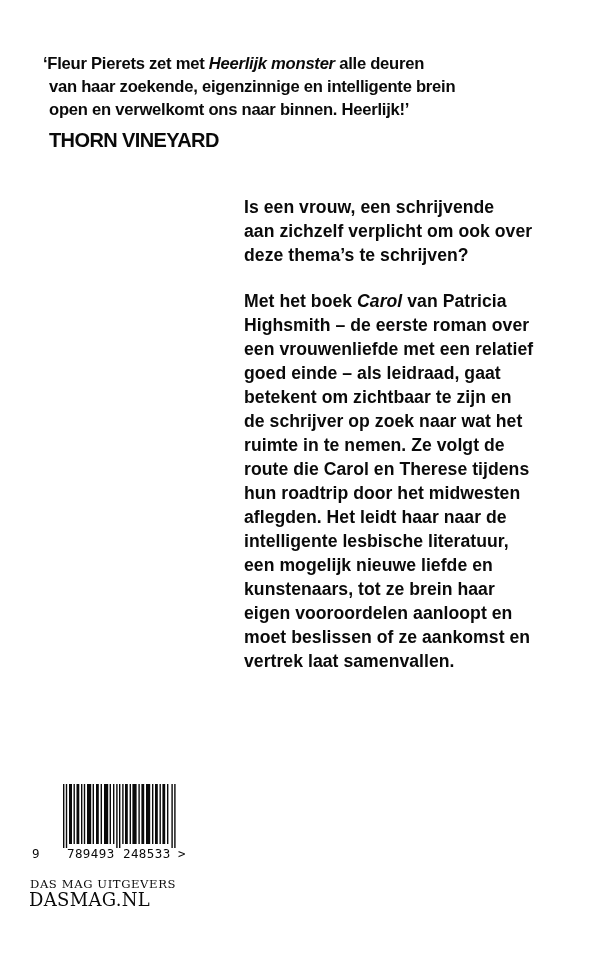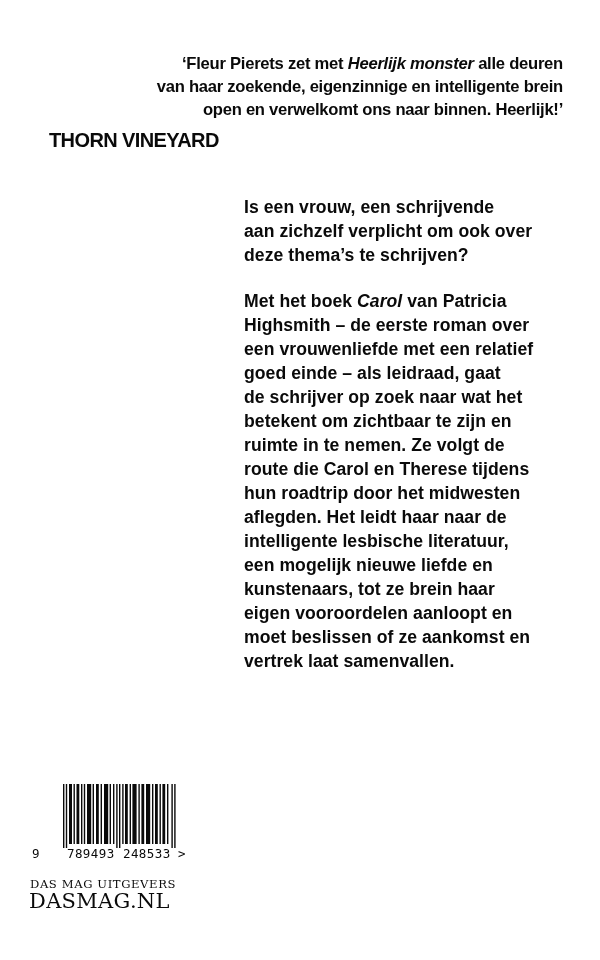--- a/index.html
+++ b/index.html
@@ -2,24 +2,24 @@
 <html><head>
 <meta charset="utf-8">
 <style>
   html, body { margin: 0; padding: 0; }
   body {
     width: 600px; height: 960px; background: #ffffff; position: relative; overflow: hidden;
     font-family: "Liberation Sans", "DejaVu Sans", sans-serif; color: #0a0a0a;
   }
   .quote {
     position: absolute; left: 43px; top: 52px; width: 520px;
-    font-weight: bold; font-size: 16.6px; line-height: 23px; letter-spacing: -0.25px; text-align: right;
+    font-weight: bold; font-size: 16.6px; line-height: 23px; letter-spacing: -0.25px;
   }
   .quote .line { display: block; white-space: nowrap; }
-  .quote .indent { padding-left: 6px; margin-left: 11px; }
+  .quote .indent { padding-left: 6px; }
   .quote em { font-style: italic; }
   .attribution {
     position: absolute; left: 49px; top: 129px;
     font-weight: bold; font-size: 20px; letter-spacing: -0.6px; white-space: nowrap;
   }
   .body-text {
     position: absolute; left: 244px; top: 195px; width: 330px;
     font-weight: bold; font-size: 17.6px; line-height: 24px; letter-spacing: 0.05px;
   }
   .body-text .line { display: block; white-space: nowrap; }
@@ -31,21 +31,21 @@
     position: absolute; left: 0; top: 62px; white-space: nowrap;
     font-family: "DejaVu Sans Mono", "Liberation Mono", monospace; font-size: 12.5px; letter-spacing: 0.4px;
   }
   .barcode-digits span { position: absolute; top: 0; }
   .publisher-small {
     position: absolute; left: 30px; top: 877px;
     font-family: "DejaVu Serif", "Liberation Serif", serif; font-size: 11.6px; letter-spacing: 0.6px; white-space: nowrap;
   }
   .publisher-big {
     position: absolute; left: 29px; top: 889px;
-    font-family: "DejaVu Serif", "Liberation Serif", serif; font-size: 21px; letter-spacing: 0.3px; white-space: nowrap;
+    font-family: "DejaVu Serif", "Liberation Serif", serif; font-size: 18px; letter-spacing: 0.3px; white-space: nowrap;
   }
 </style>
 </head>
 <body>
 
 <div class="quote">
   <span class="line"><span>‘Fleur Pierets zet met </span><em>Heerlijk monster</em><span> alle deuren</span></span>
   <span class="line indent">van haar zoekende, eigenzinnige en intelligente brein</span>
   <span class="line indent">open en verwelkomt ons naar binnen. Heerlijk!’</span>
 </div>
@@ -56,22 +56,22 @@
     <span class="line">Is een vrouw, een schrijvende</span>
     <span class="line">aan zichzelf verplicht om ook over</span>
     <span class="line">deze thema’s te schrijven?</span>
   </div>
   <div class="para-gap"></div>
   <div>
     <span class="line"><span>Met het boek </span><em>Carol</em><span> van Patricia</span></span>
     <span class="line">Highsmith – de eerste roman over</span>
     <span class="line">een vrouwenliefde met een relatief</span>
     <span class="line">goed einde – als leidraad, gaat</span>
+    <span class="line">betekent om zichtbaar te zijn en</span>
     <span class="line">de schrijver op zoek naar wat het</span>
-    <span class="line">betekent om zichtbaar te zijn en</span>
     <span class="line">ruimte in te nemen. Ze volgt de</span>
     <span class="line">route die Carol en Therese tijdens</span>
     <span class="line">hun roadtrip door het midwesten</span>
     <span class="line">aflegden. Het leidt haar naar de</span>
     <span class="line">intelligente lesbische literatuur,</span>
     <span class="line">een mogelijk nieuwe liefde en</span>
     <span class="line">kunstenaars, tot ze brein haar</span>
     <span class="line">eigen vooroordelen aanloopt en</span>
     <span class="line">moet beslissen of ze aankomst en</span>
     <span class="line">vertrek laat samenvallen.</span>

